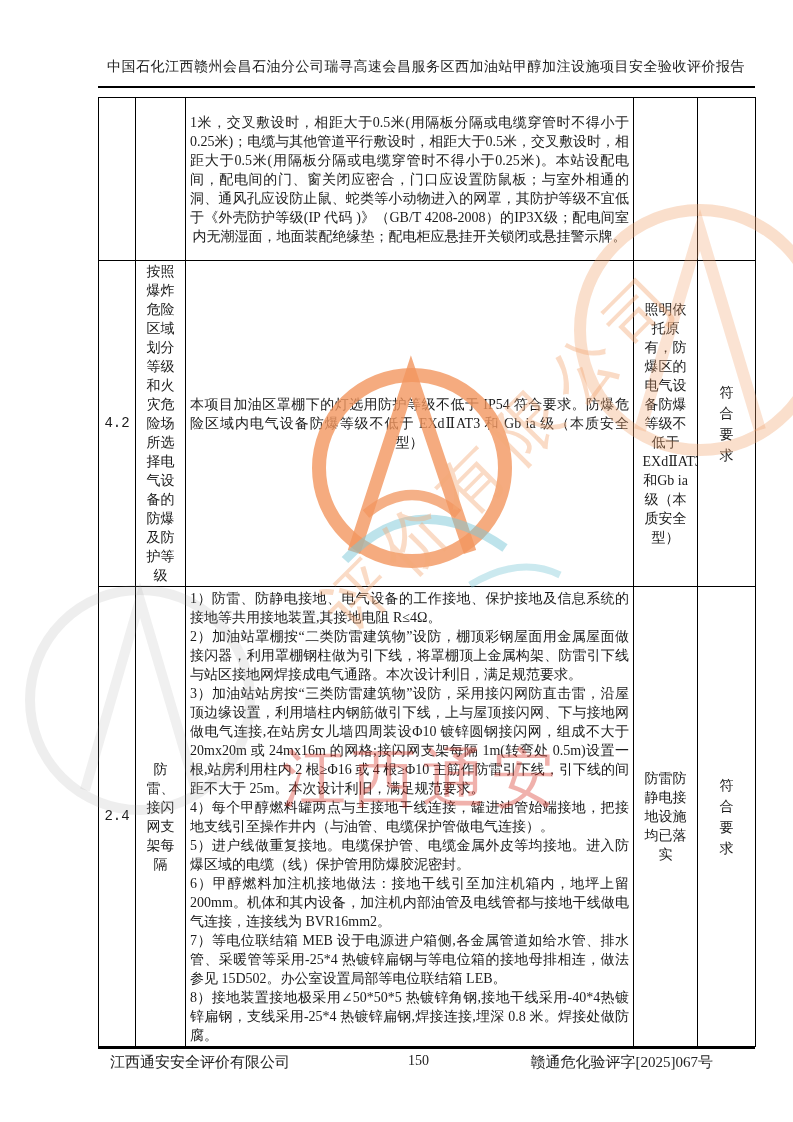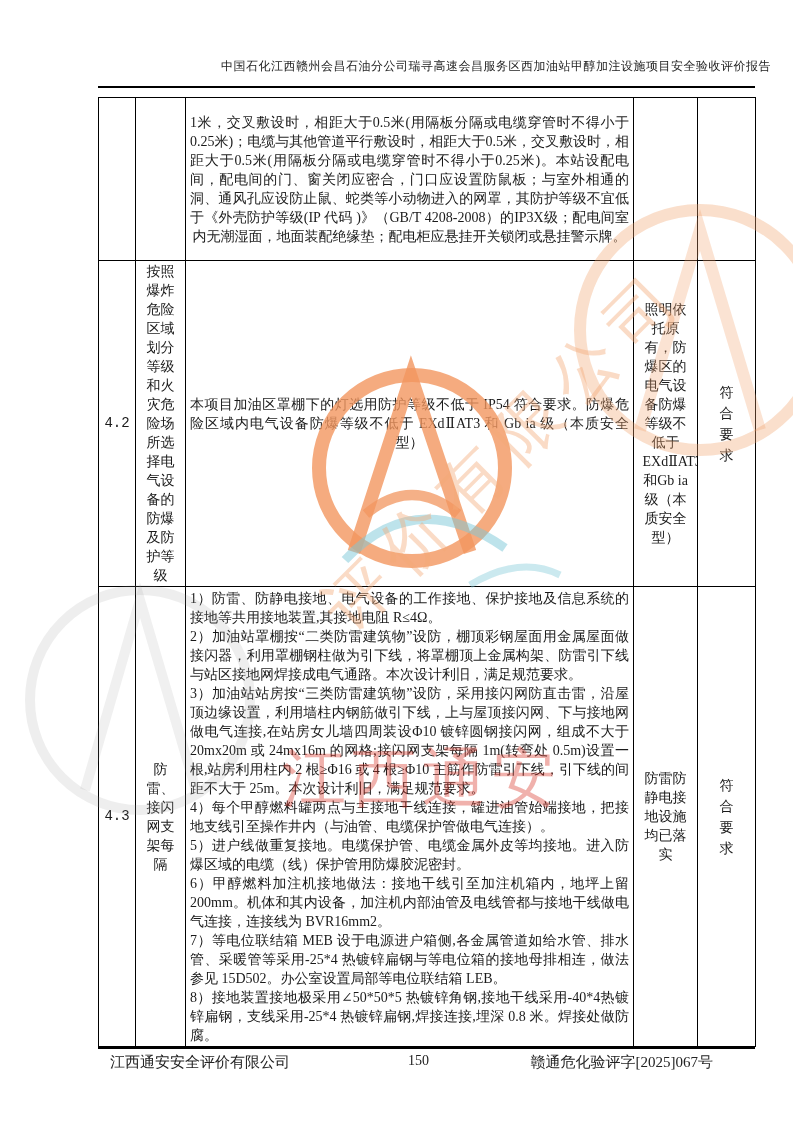--- a/index.html
+++ b/index.html
@@ -7,22 +7,22 @@
     position:relative;
     width:793px;height:1122px;
     background:#ffffff;
     margin:0 auto;
     overflow:hidden;
     font-family:"Liberation Serif","DejaVu Serif",serif;
     color:#1a1a1a;
   }
   
   .doc-header{
-    position:absolute;left:114px;top:58px;width:657px;
-    text-align:right;font-size:12px;letter-spacing:0.5px;
+    position:absolute;left:107px;top:58px;width:657px;
+    text-align:left;font-size:14px;letter-spacing:0.5px;
     color:#222;
   }
   .header-rule{
     position:absolute;left:98px;top:86px;width:657px;
     border-bottom:2px solid #000;height:0;
   }
   
   table.acc{
     position:absolute;left:98px;top:97px;width:657px;
     border-collapse:collapse;table-layout:fixed;
@@ -101,21 +101,21 @@
           <div class="just-center-last">本项目加油区罩棚下的灯选用防护等级不低于 IP54 符合要求。防爆危险区域内电气设备防爆等级不低于 EXdⅡAT3 和 Gb ia 级（本质安全型）</div>
         </td>
         <td class="c-status">
           <div class="status-inner">照明依托原有，防爆区的电气设备防爆等级不低于EXdⅡAT3和Gb ia级（本质安全型）</div>
         </td>
         <td class="c-concl">
           <span class="vchar">符合要求</span>
         </td>
       </tr>
       <tr class="r3">
-        <td class="c-no">4.3</td>
+        <td class="c-no">2.4</td>
         <td class="c-name">
           <div class="name-inner">防雷、接闪网支架每隔</div>
         </td>
         <td class="c-content">
           <div class="pre">1）防雷、防静电接地、电气设备的工作接地、保护接地及信息系统的接地等共用接地装置,其接地电阻 R≤4Ω。
 2）加油站罩棚按“二类防雷建筑物”设防，棚顶彩钢屋面用金属屋面做接闪器，利用罩棚钢柱做为引下线，将罩棚顶上金属构架、防雷引下线与站区接地网焊接成电气通路。本次设计利旧，满足规范要求。
 3）加油站站房按“三类防雷建筑物”设防，采用接闪网防直击雷，沿屋顶边缘设置，利用墙柱内钢筋做引下线，上与屋顶接闪网、下与接地网做电气连接,在站房女儿墙四周装设Φ10 镀锌圆钢接闪网，组成不大于 20mx20m 或 24mx16m 的网格;接闪网支架每隔 1m(转弯处 0.5m)设置一根,站房利用柱内 2 根≥Φ16 或 4 根≥Φ10 主筋作防雷引下线，引下线的间距不大于 25m。本次设计利旧，满足规范要求。
 4）每个甲醇燃料罐两点与主接地干线连接，罐进油管始端接地，把接地支线引至操作井内（与油管、电缆保护管做电气连接）。
 5）进户线做重复接地。电缆保护管、电缆金属外皮等均接地。进入防爆区域的电缆（线）保护管用防爆胶泥密封。
 6）甲醇燃料加注机接地做法：接地干线引至加注机箱内，地坪上留200mm。机体和其内设备，加注机内部油管及电线管都与接地干线做电气连接，连接线为 BVR16mm2。

